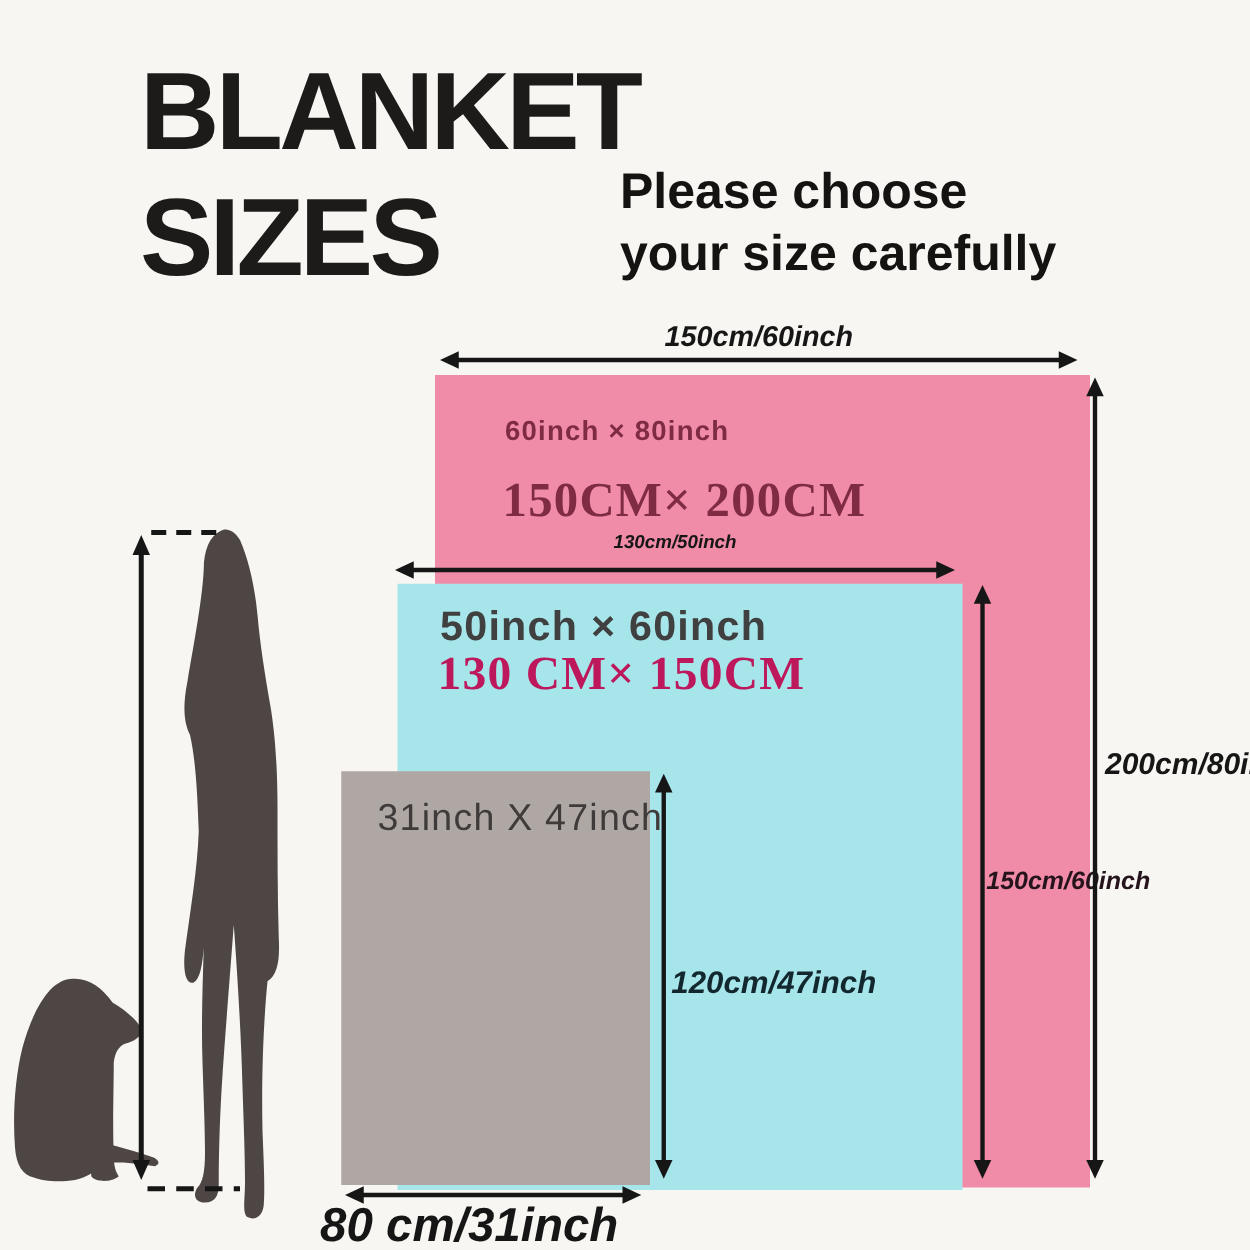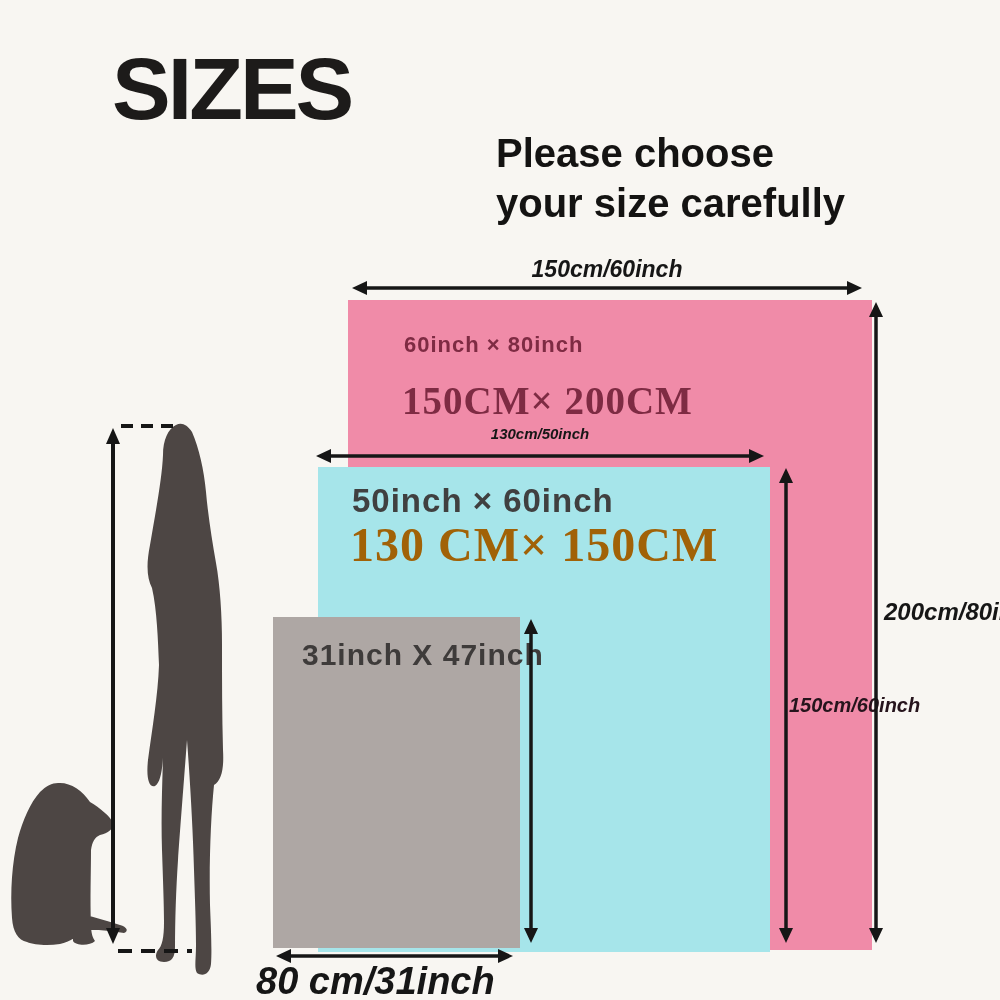--- a/index.html
+++ b/index.html
@@ -16,42 +16,43 @@
   #blanket-large{left:348px;top:300px;width:524px;height:650px;}
   #blanket-medium{left:318px;top:467px;width:452px;height:485px;}
   #blanket-small{left:273px;top:617px;width:247px;height:331px;}
 
   
   .inch-line{font-weight:700;letter-spacing:1px;}
   .cm-line{font-family:"Liberation Serif",serif;font-weight:600;letter-spacing:1px;}
   #blanket-large-inch{left:404px;top:332px;font-size:22px;color:#7e2b43;}
   #blanket-large-cm{left:402px;top:378px;font-size:39px;color:#7e2b43;}
   #blanket-medium-inch{left:352px;top:482px;font-size:33px;color:#404040;}
-  #blanket-medium-cm{left:350px;top:517px;font-size:48px;color:#a16207;}
-  #blanket-small-inch{left:302px;top:638px;font-size:30px;color:#3e3b3a;font-weight:700;letter-spacing:1px;}
+  #blanket-medium-cm{left:350px;top:517px;font-size:38px;color:#be185d;}
+  #blanket-small-inch{left:302px;top:638px;font-size:30px;color:#3e3b3a;font-weight:400;letter-spacing:1px;}
   #blanket-small-cm{left:302px;top:674px;font-size:31px;color:#3e3b3a;font-weight:700;letter-spacing:1px;}
 
   
   .dim{font-weight:700;color:#161616;font-style:italic;}
   #label-large-width{left:352px;top:256px;width:510px;text-align:center;font-size:23px;}
   #label-medium-width{left:316px;top:425px;width:448px;text-align:center;font-size:15px;}
   #label-small-width{left:256px;top:960px;width:280px;text-align:left;font-size:38px;}
   #label-large-height{left:884px;top:598px;font-size:24px;}
   #label-medium-height{left:789px;top:694px;font-size:20px;color:#26141c;}
   #label-small-height{left:537px;top:772px;font-size:25px;color:#13272e;}
   #person-height-label{left:60px;top:378px;font-size:34px;font-weight:700;color:#141312;letter-spacing:1px;}
 
   svg{position:absolute;left:0;top:0;pointer-events:none;}
 </style>
 </head>
 <body>
 
 <div id="canvas">
 
   <div id="title" class="abs">
+    <div>BLANKET</div>
     <div>SIZES</div>
   </div>
 
   <div id="subtitle" class="abs">
     <div>Please choose</div>
     <div>your size carefully</div>
   </div>
 
   <div id="blanket-large" class="abs" style="background: rgb(240, 139, 168);"></div>
   <div id="blanket-medium" class="abs" style="background: rgb(166, 229, 234);"></div>
@@ -61,20 +62,21 @@
   <div id="blanket-large-cm" class="abs cm-line">150CM× 200CM</div>
   <div id="blanket-medium-inch" class="abs inch-line">50inch × 60inch</div>
   <div id="blanket-medium-cm" class="abs cm-line">130 CM× 150CM</div>
   <div id="blanket-small-inch" class="abs">31inch X 47inch</div>
 
   <div id="label-large-width" class="abs dim">150cm/60inch</div>
   <div id="label-medium-width" class="abs dim">130cm/50inch</div>
   <div id="label-small-width" class="abs dim">80 cm/31inch</div>
   <div id="label-large-height" class="abs dim">200cm/80inch</div>
   <div id="label-medium-height" class="abs dim">150cm/60inch</div>
+  <div id="label-small-height" class="abs dim">120cm/47inch</div>
 
   <svg width="1000" height="1000" viewBox="0 0 1000 1000">
     <path fill="#4d4644" d="
       M 176,425
       C 168,429 163,440 163,455
       C 162,478 156,510 150,545
       C 146,565 147,578 152,588
       C 157,610 158,640 159,665
       C 158,695 152,730 148,760
       C 146,778 149,788 155,786

